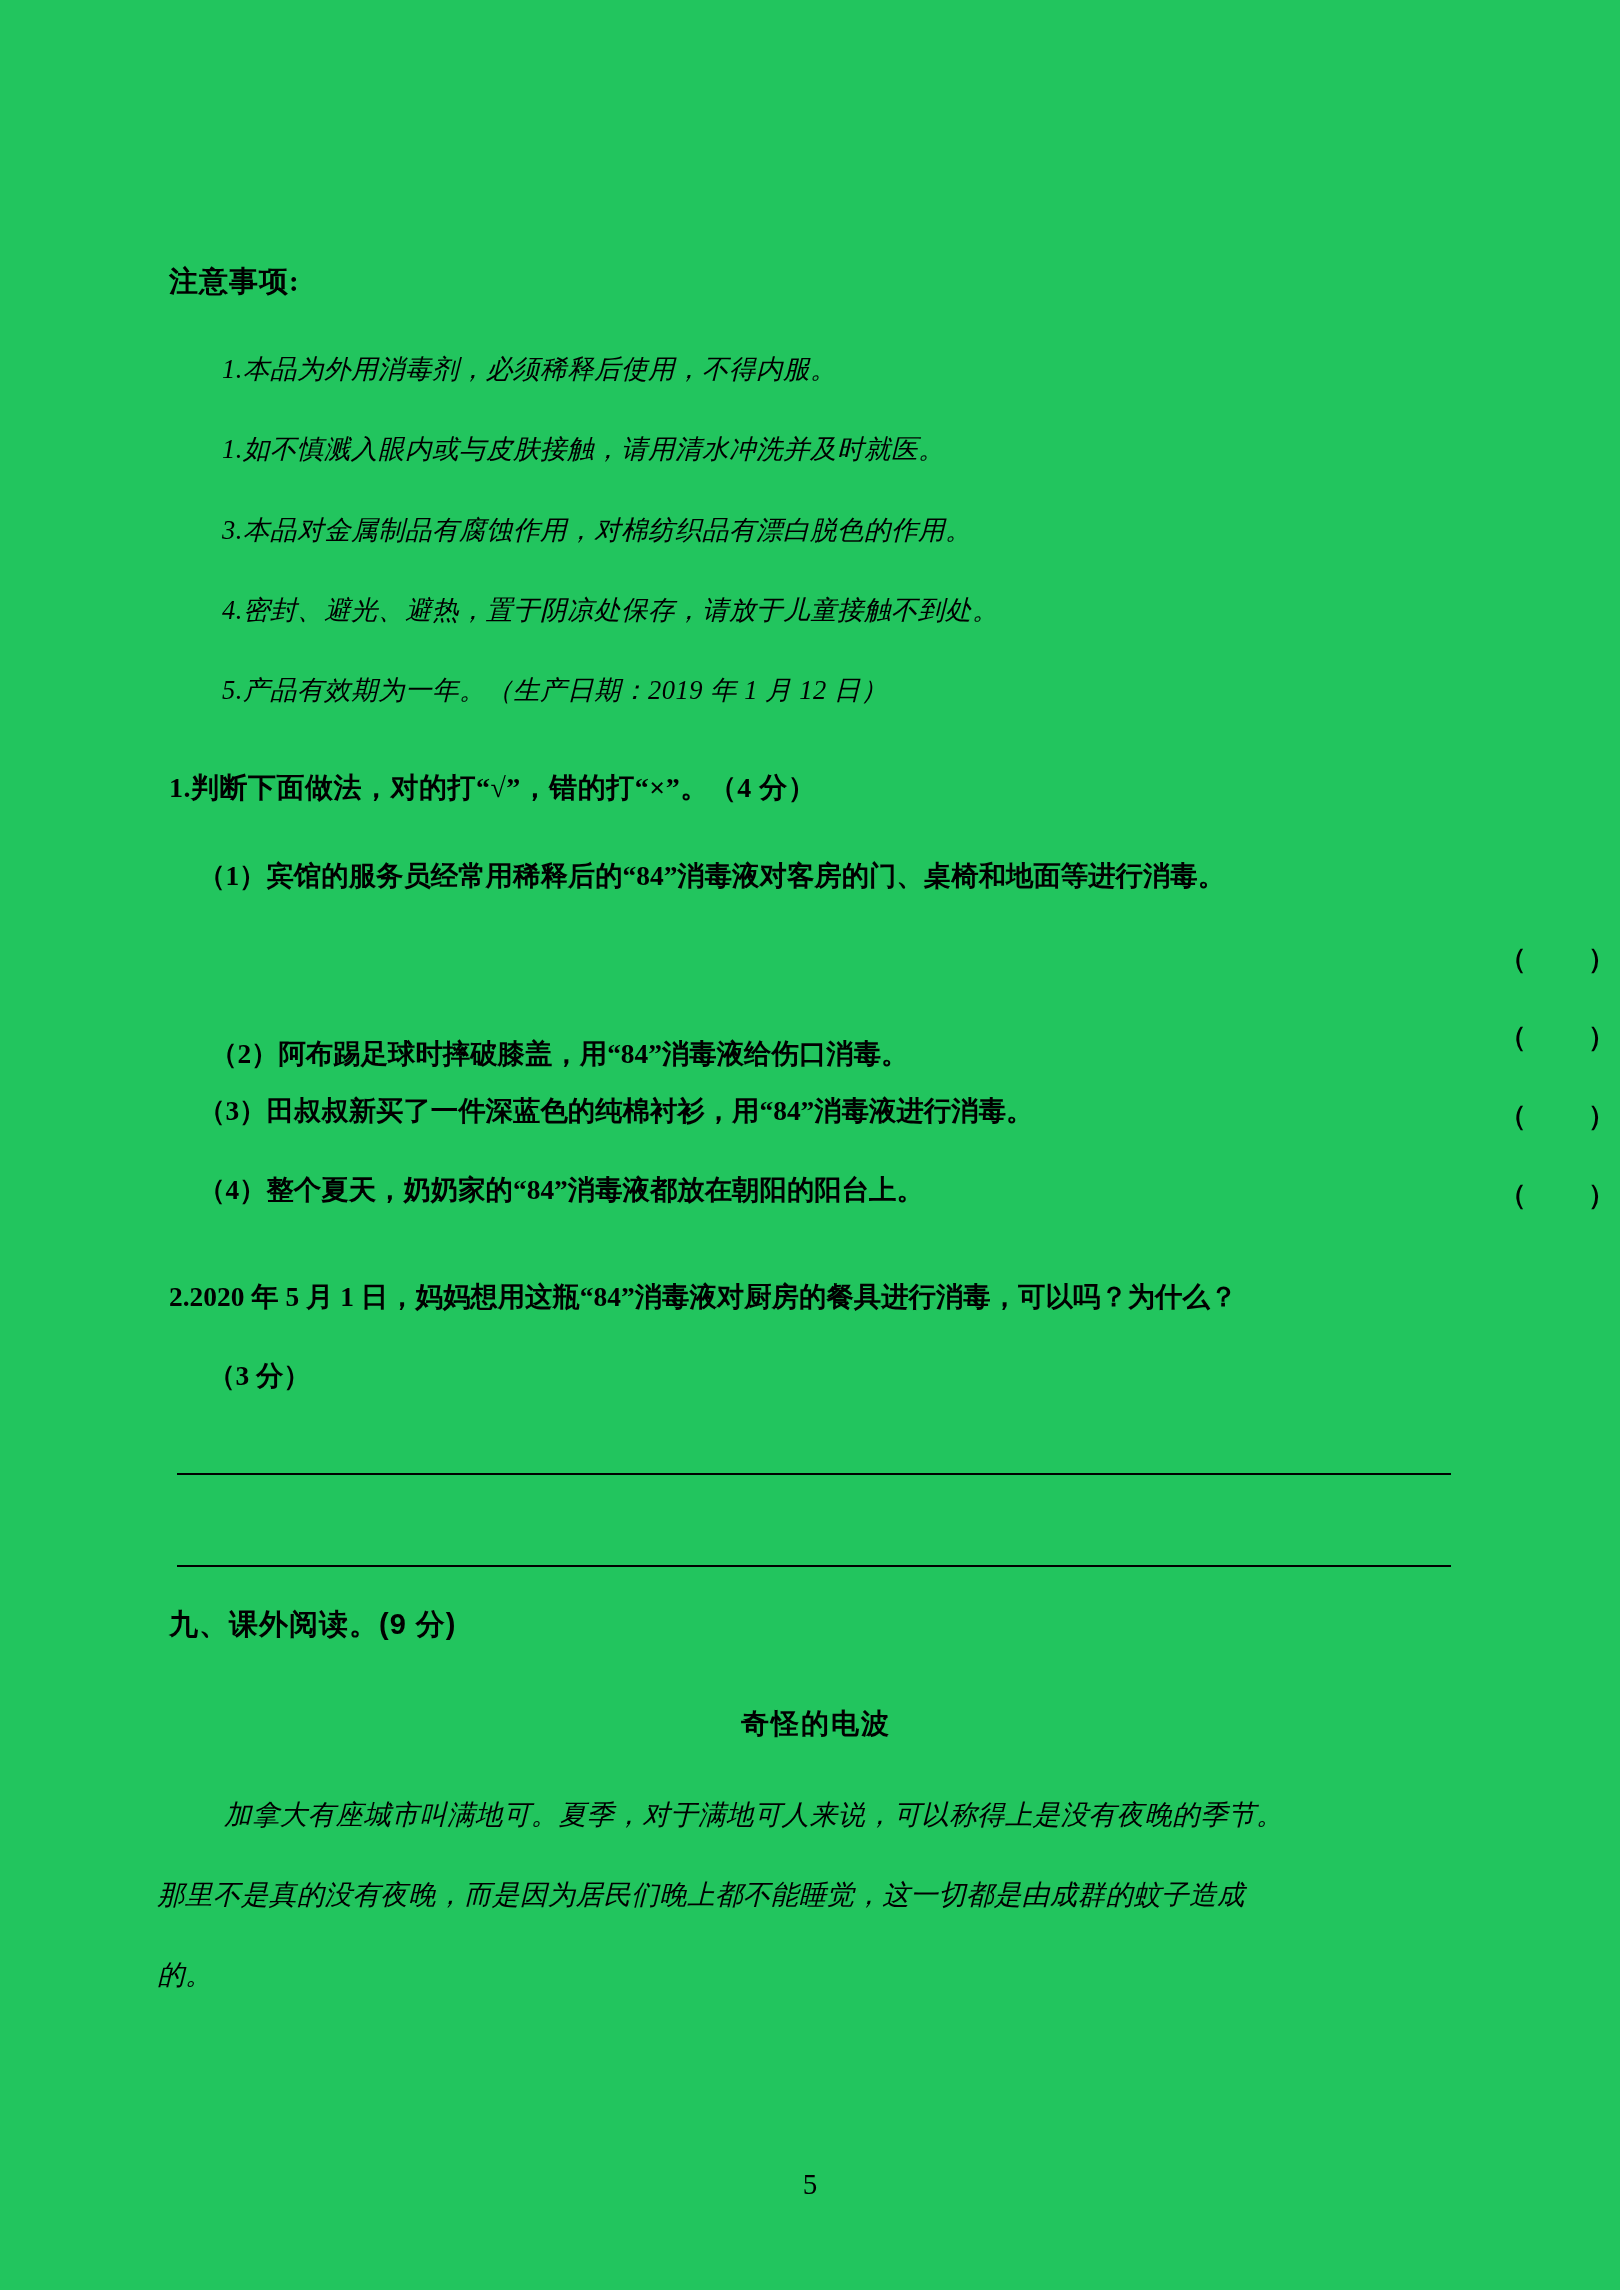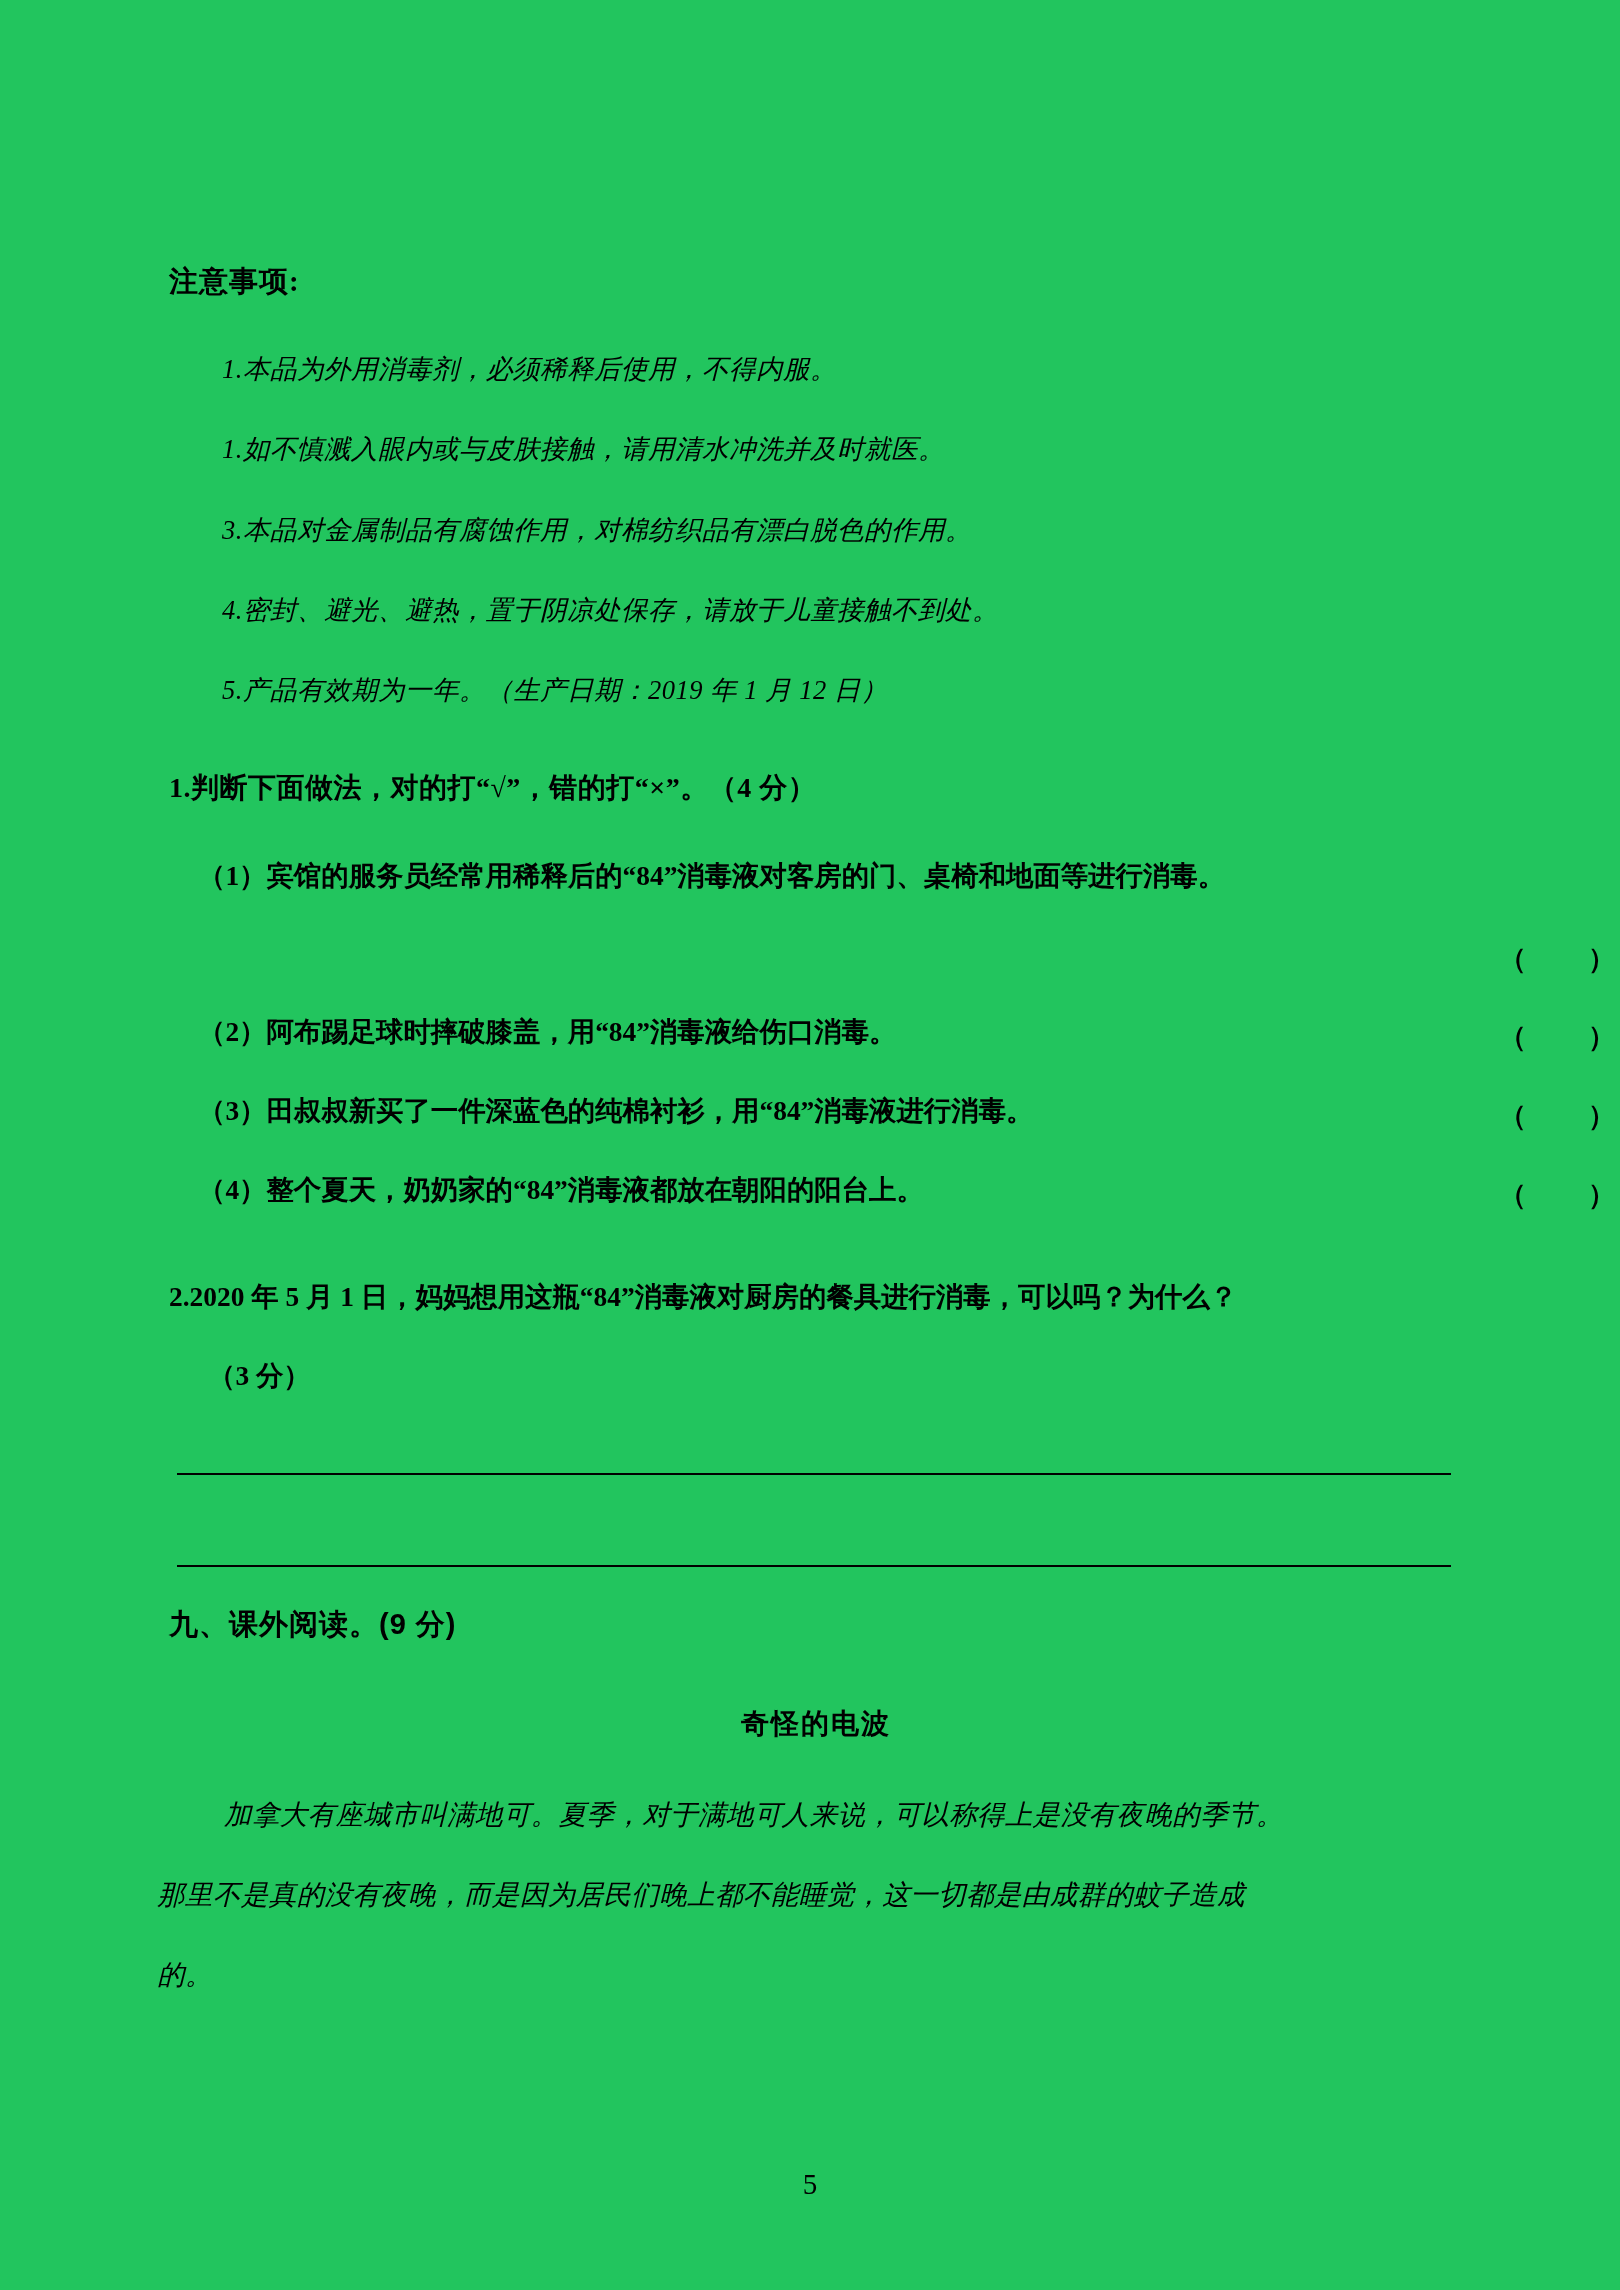--- a/index.html
+++ b/index.html
@@ -77,21 +77,21 @@
   }
   .sub-item {
     position: absolute;
     left: 29px;
     font-size: 27.4px;
     font-weight: 700;
     line-height: 1;
     white-space: nowrap;
   }
   .si0 { top: 863px; }
-  .si1 { top: 1019px; }
+  .si1 { top: 1041px; margin-left: 12px; }
   .si2 { top: 1098px; }
   .si3 { top: 1177px; }
 
   .answer-paren {
     position: absolute;
     font-size: 27.4px;
     font-weight: 700;
     letter-spacing: 27.4px;
     white-space: nowrap;
   }

